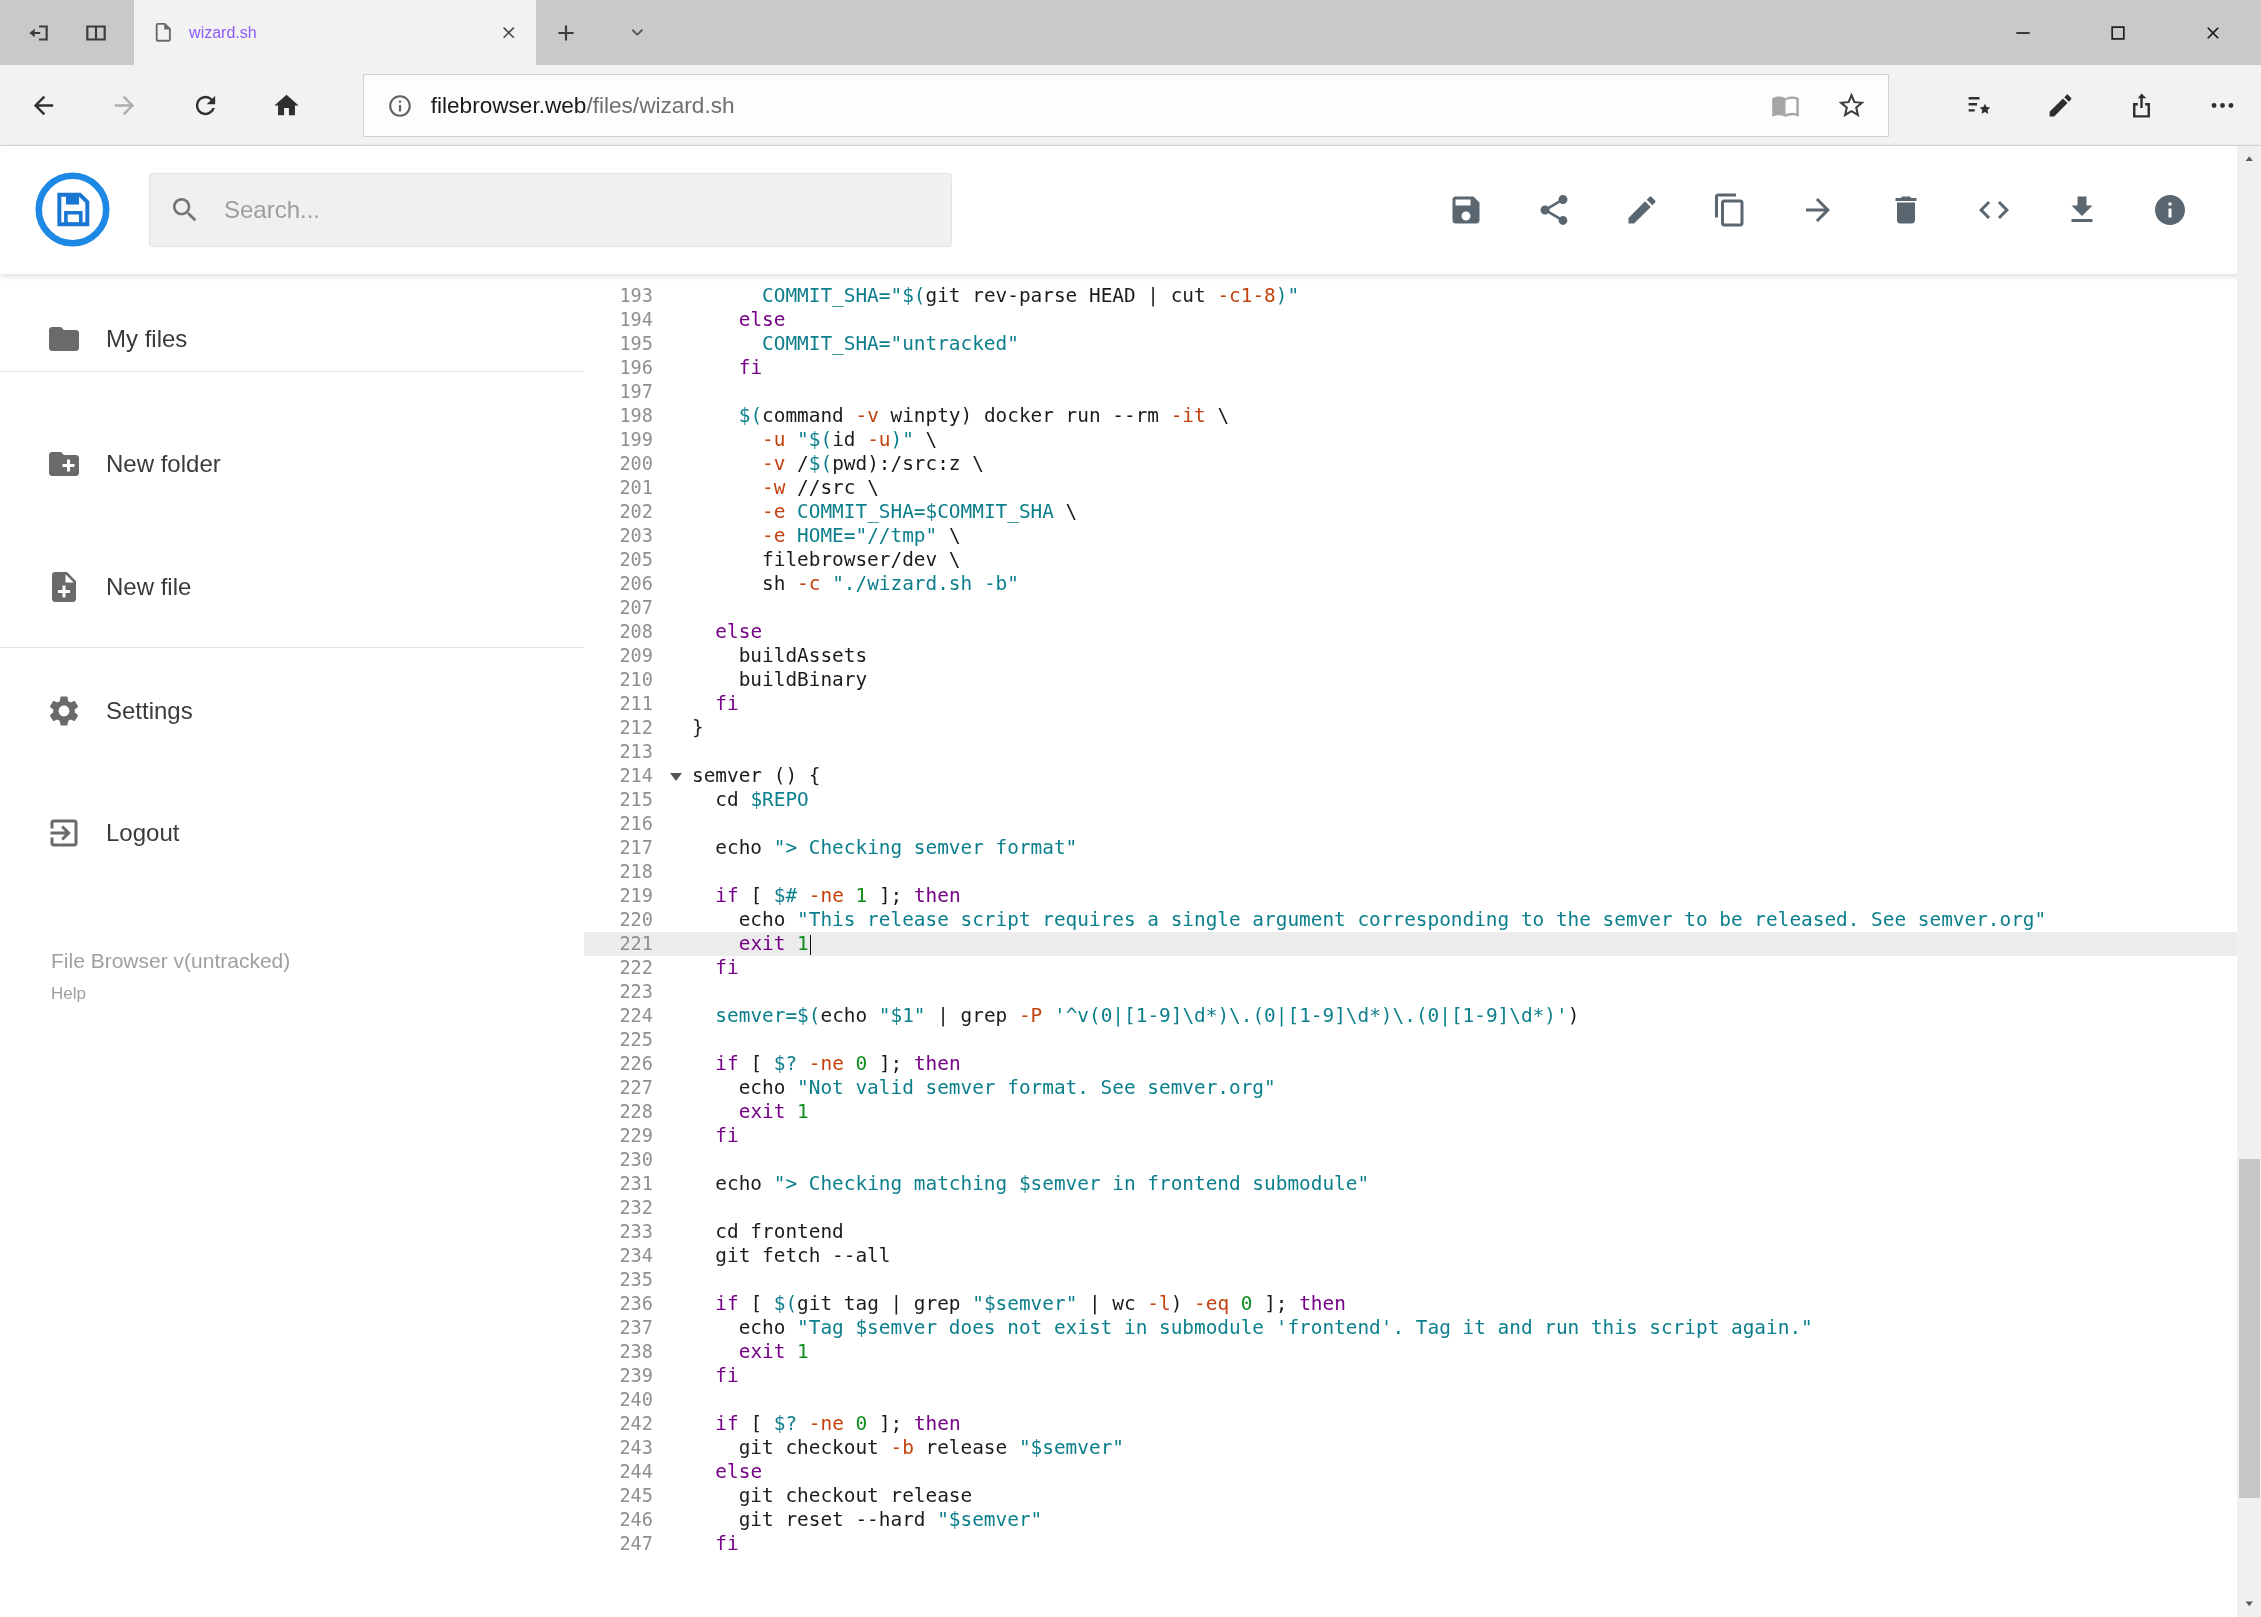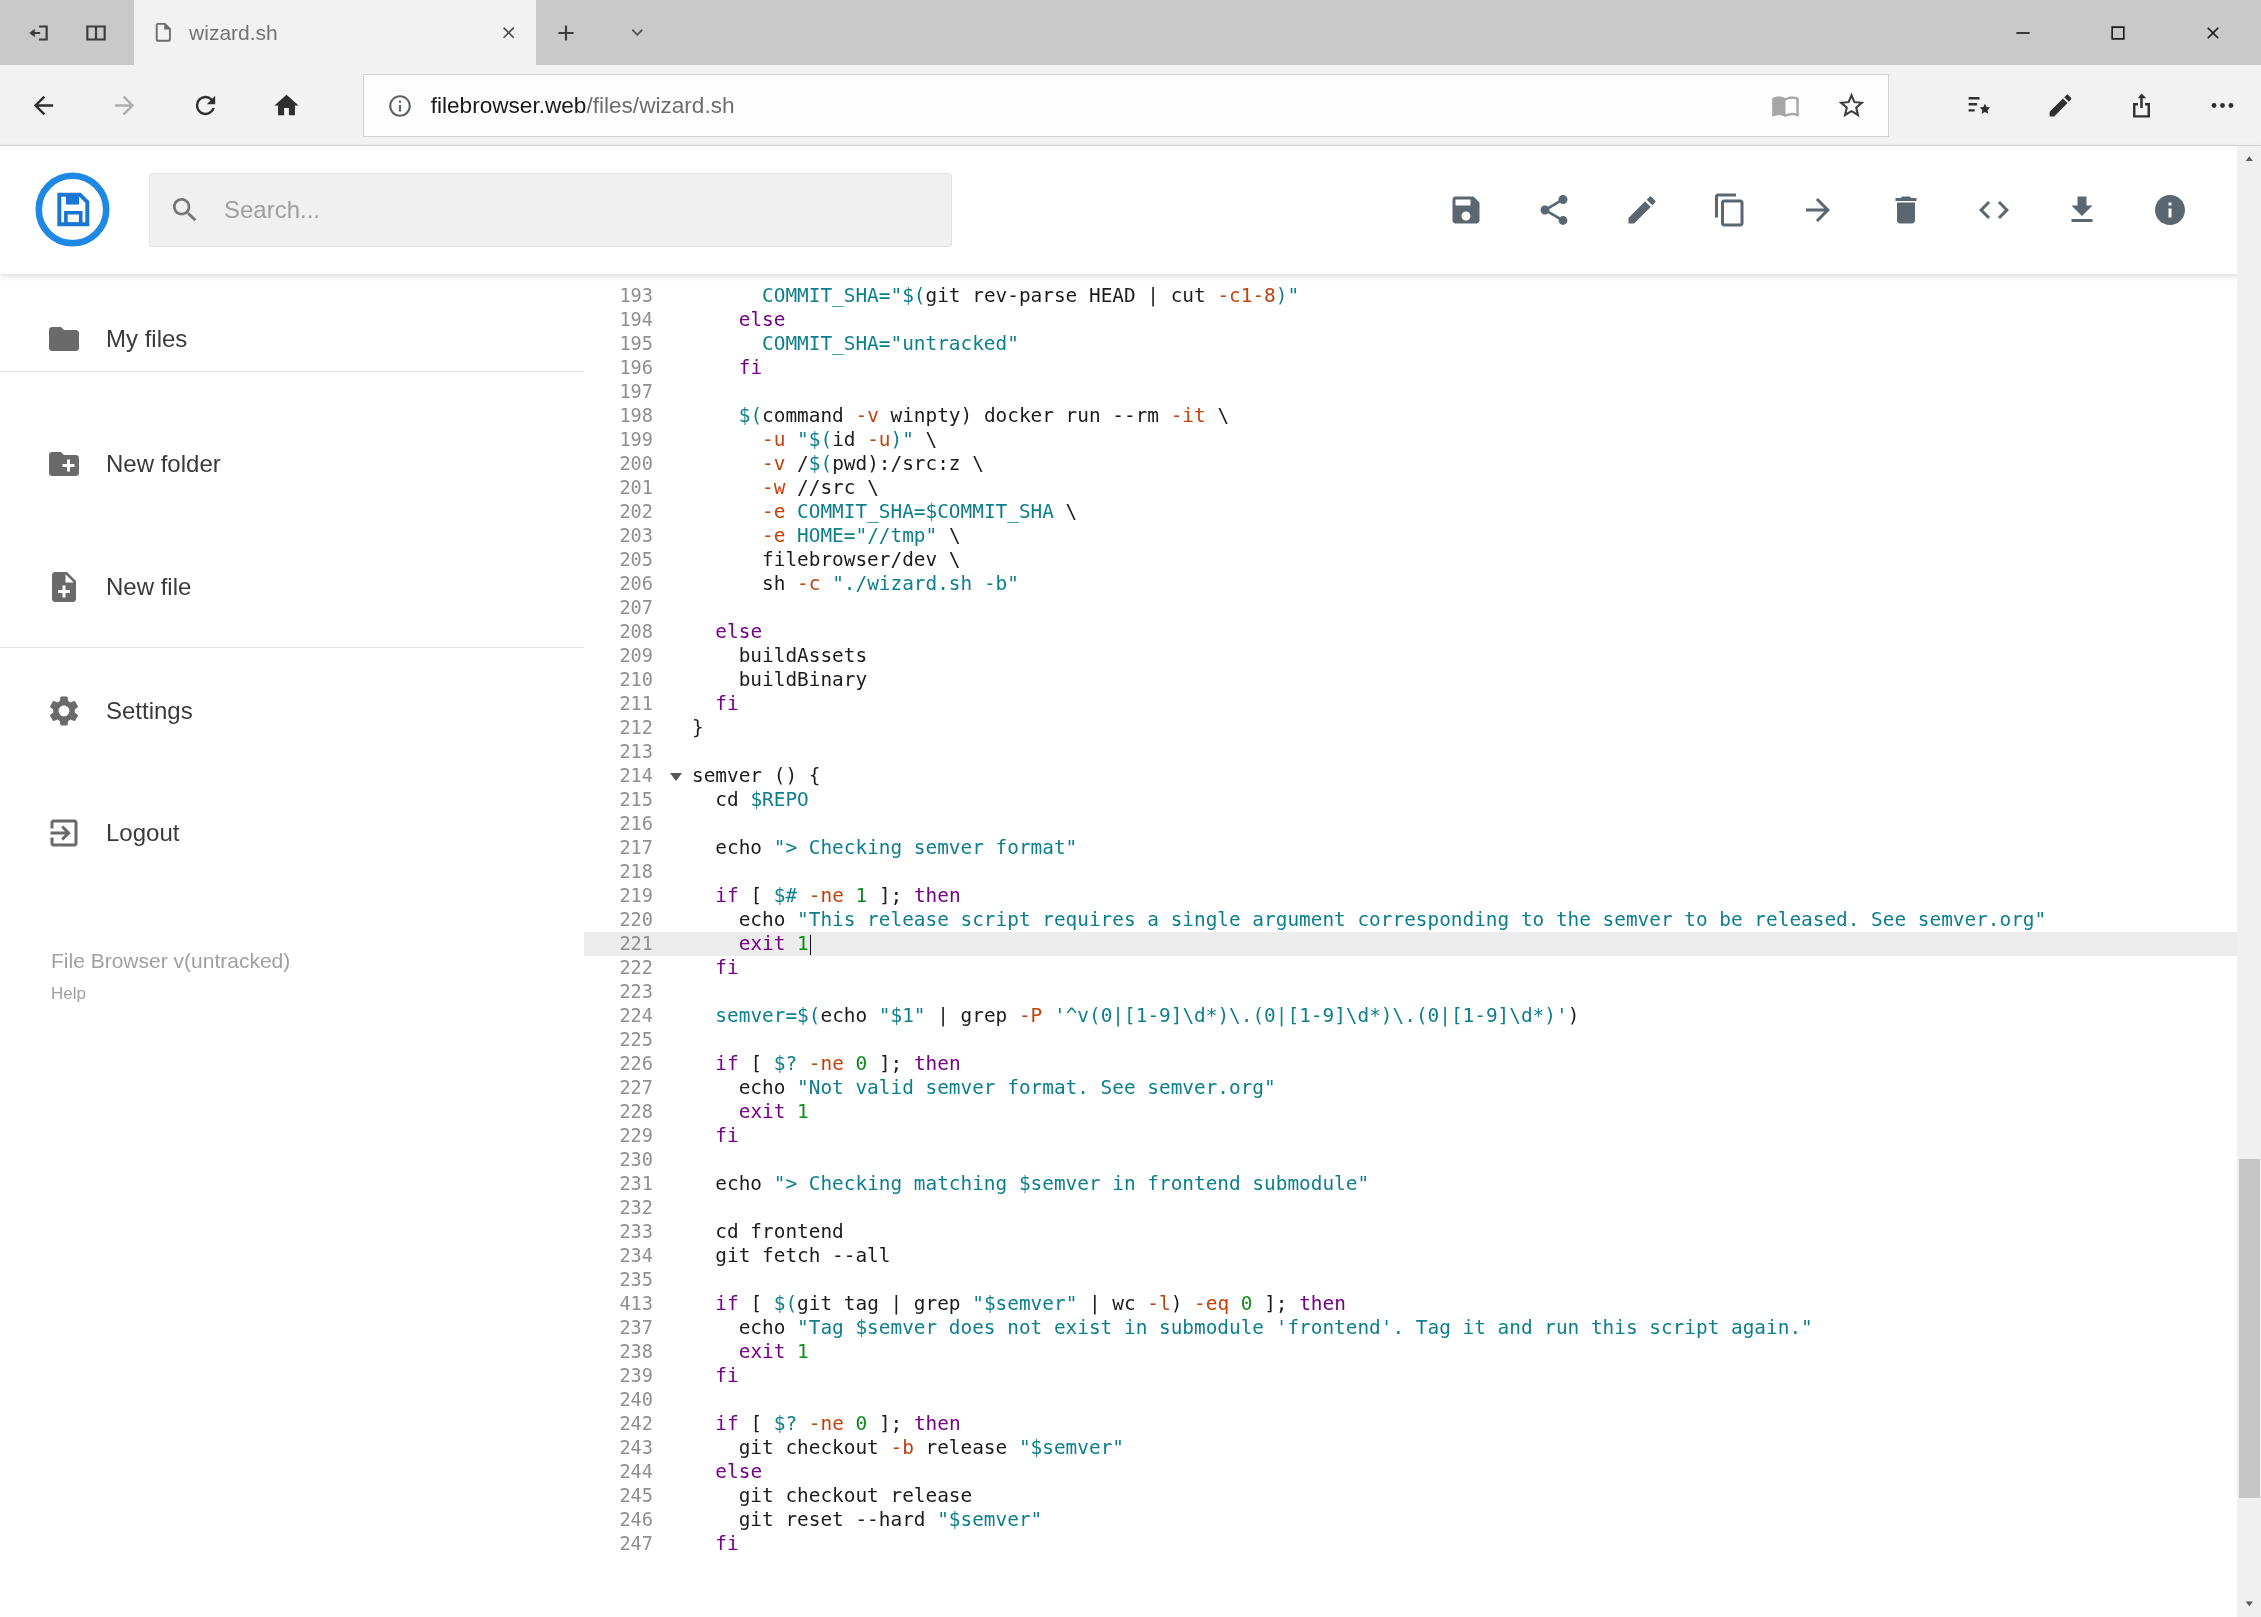--- a/index.html
+++ b/index.html
@@ -7,21 +7,21 @@
   .icon{display:inline-flex;align-items:center;justify-content:center}
   .icon svg{width:100%;height:100%;display:block}
 
   
   .tab-strip{position:absolute;left:0;top:0;width:2261px;height:65px;background:#c9c9c9}
   .ts-left{position:absolute;left:18px;top:0;height:65px;display:flex;align-items:center;gap:19.4px}
   .chrome-btn{width:39px;height:39px;display:flex;align-items:center;justify-content:center;color:#3c3c3c}
   .chrome-btn .icon{width:26px;height:26px}
   .tab{position:absolute;left:134px;top:0;width:402px;height:65px;background:#f2f2f2;display:flex;align-items:center;padding:0 18px}
   .tab .fav{width:22.6px;height:22.6px;color:#6b6b6b;margin-right:14.5px;flex:none}
-  .tab-title{font-size:21px;color:#737373;flex:1;white-space:nowrap;overflow:hidden}
+  .tab-title{font-size:16px;color:#8b5cf6;flex:1;white-space:nowrap;overflow:hidden}
   .tab-close{width:19.4px;height:19.4px;color:#4a4a4a;flex:none}
   .new-tab{position:absolute;left:546px;top:13px}
   .preview-toggle{position:absolute;left:618px;top:13px}
   .preview-toggle .icon{width:22.6px;height:22.6px;color:#555}
   .win-controls{position:absolute;right:0;top:0;width:286px;height:65px;display:flex}
   .win-btn{flex:1;display:flex;align-items:center;justify-content:center;color:#1f1f1f}
   .win-btn .icon{width:20px;height:20px}
 
   
   .nav-bar{position:absolute;left:0;top:65px;width:2261px;height:81px;background:#f2f2f2;border-bottom:0.8px solid #d8d8d8}
@@ -540,21 +540,21 @@
       </div>
       <div class="cl">
         <span class="ln">234</span>
         <span class="ct">  git fetch --all</span>
       </div>
       <div class="cl">
         <span class="ln">235</span>
         <span class="ct"></span>
       </div>
       <div class="cl">
-        <span class="ln">413</span>
+        <span class="ln">236</span>
         <span class="ct">  <span class="tk-k">if</span> [ <span class="tk-v">$(</span>git tag | grep <span class="tk-s">"$semver"</span> | wc <span class="tk-f">-l</span>) <span class="tk-f">-eq</span> <span class="tk-n">0</span> ]; <span class="tk-k">then</span></span>
       </div>
       <div class="cl">
         <span class="ln">237</span>
         <span class="ct">    echo <span class="tk-s">"Tag $semver does not exist in submodule 'frontend'. Tag it and run this script again."</span></span>
       </div>
       <div class="cl">
         <span class="ln">238</span>
         <span class="ct">    <span class="tk-k">exit</span> <span class="tk-n">1</span></span>
       </div>

